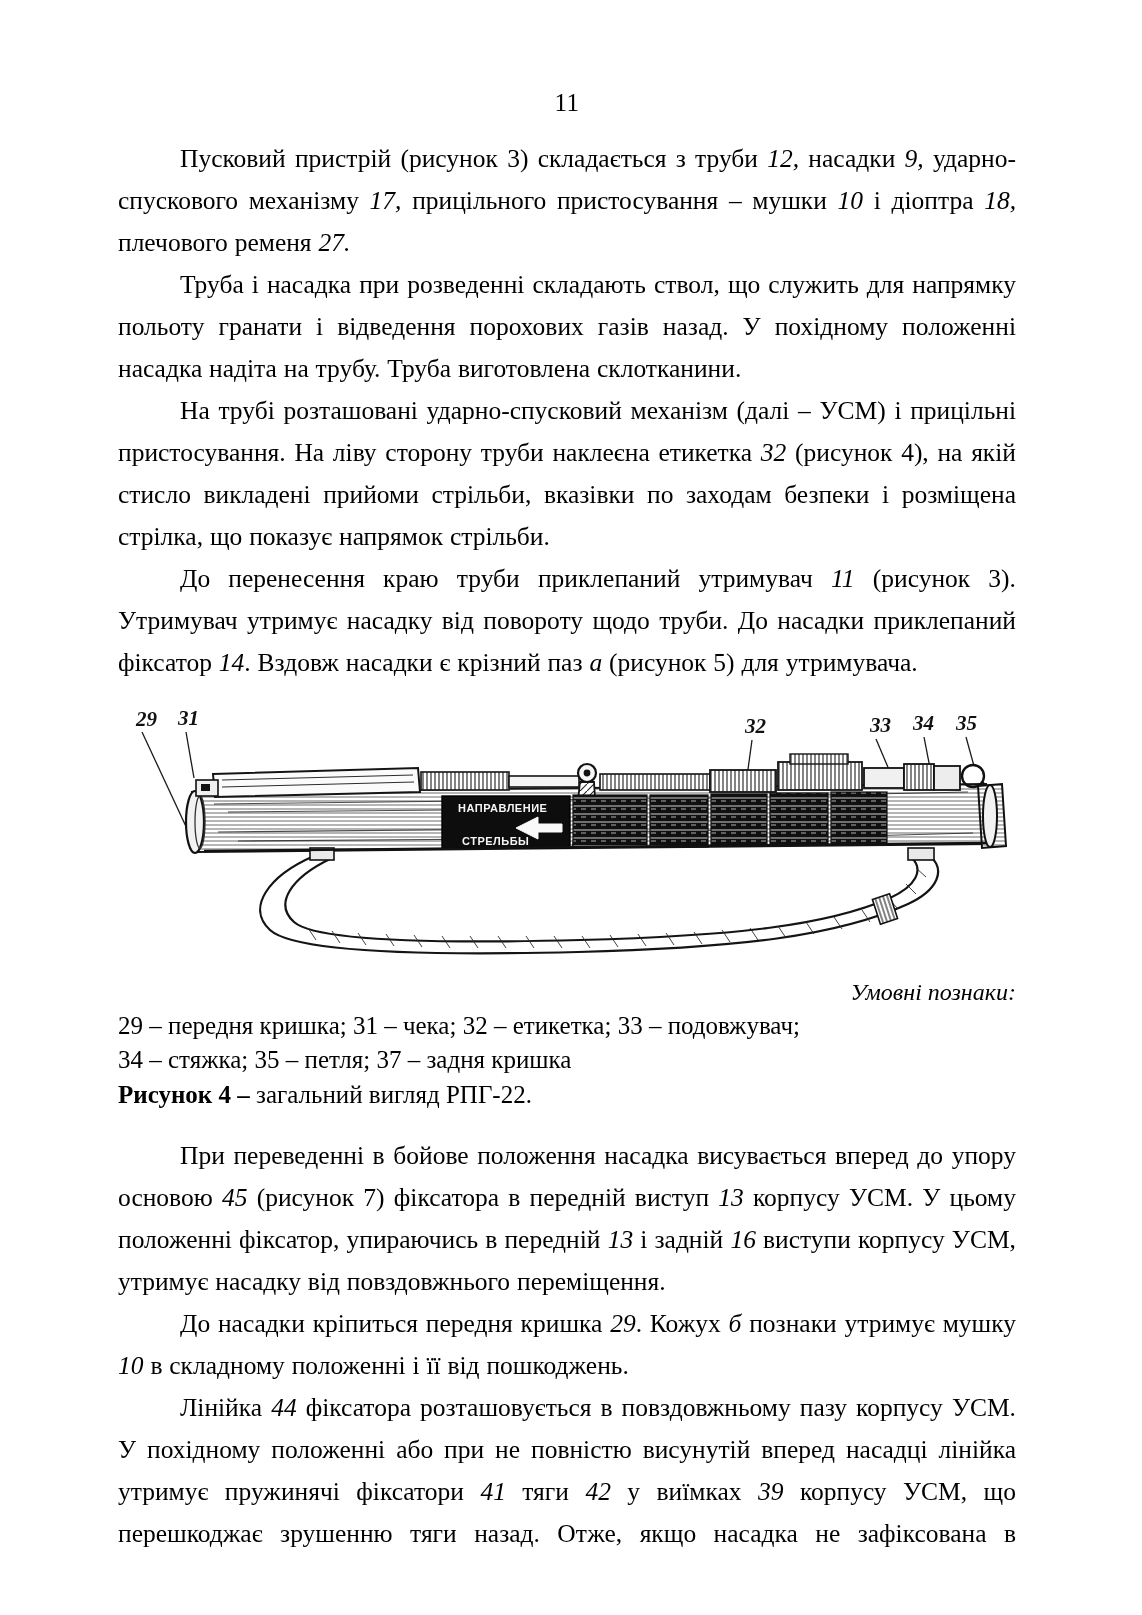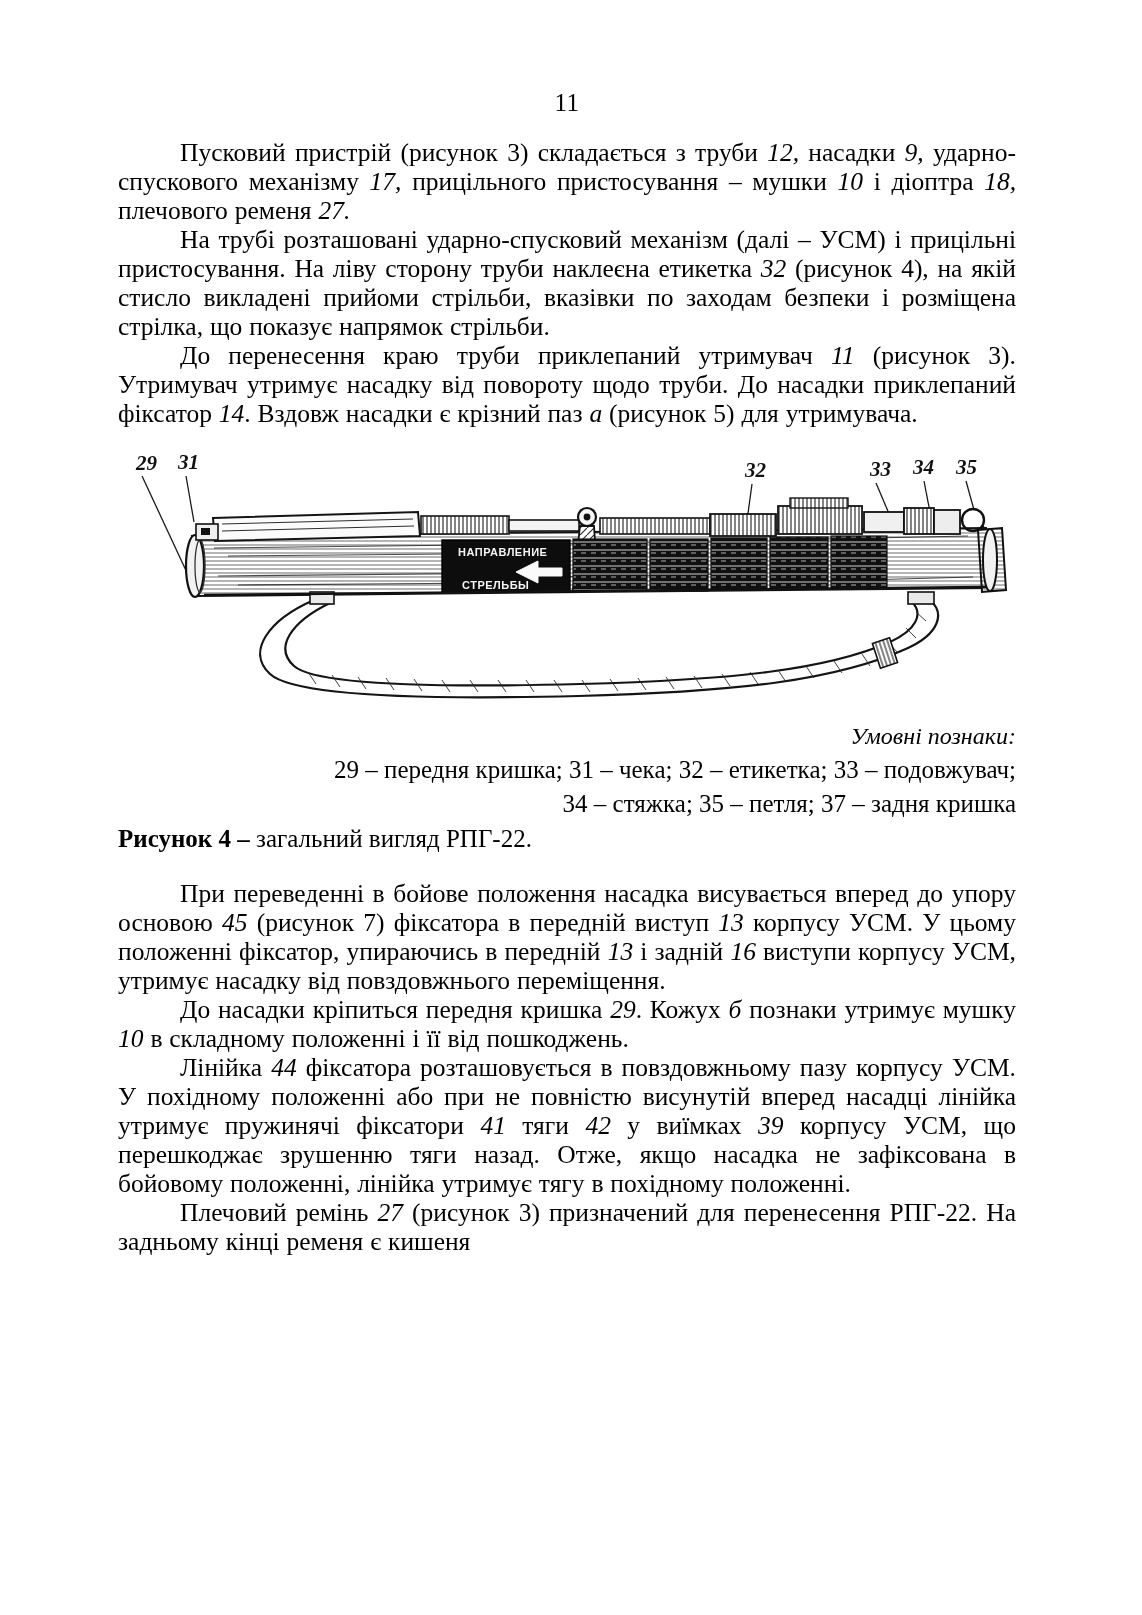--- a/index.html
+++ b/index.html
@@ -29,21 +29,21 @@
   .page-number {
     text-align: center;
     font-size: 25px;
     line-height: 30px;
     margin: 0 0 20px 0;
     letter-spacing: .5px;
   }
   p.body-par {
     margin: 0;
     font-size: 25.5px;
-    line-height: 29px;
+    line-height: 42px;
     text-align: justify;
     text-indent: 62px;
     hyphens: none;
     word-spacing: .5px;
   }
   p.body-par i, .ital {
     font-style: italic;
   }
   .fig-block {
     margin-top: 16px;
@@ -66,21 +66,21 @@
     margin-top: 6px;
   }
   .cap-legend-title {
     text-align: right;
     font-style: italic;
     font-size: 24px;
     line-height: 33px;
     margin: 0;
   }
   .cap-line {
-    text-align: right;
+    text-align: left;
     font-size: 25px;
     line-height: 34px;
     margin: 0;
   }
   .cap-figname {
     font-size: 25px;
     line-height: 36px;
     margin: 0;
   }
   .cap-figname .bold {
@@ -92,20 +92,21 @@
 </style>
 </head>
 <body>
 
 <div class="page">
   <div class="content">
 
     <div class="page-number">11</div>
 
     <p class="body-par"><span>Пусковий пристрій (рисунок 3) складається з труби </span><i>12,</i><span> насадки </span><i>9,</i><span> ударно-спускового механізму </span><i>17,</i><span> прицільного пристосування – мушки </span><i>10</i><span> і діоптра </span><i>18,</i><span> плечового ременя </span><i>27.</i></p>
+    <p class="body-par"><span>Труба і насадка при розведенні складають ствол, що служить для напрямку польоту гранати і відведення порохових газів назад. У похідному положенні насадка надіта на трубу. Труба виготовлена  склотканини.</span></p>
     <p class="body-par"><span>На трубі розташовані ударно-спусковий механізм (далі – УСМ) і прицільні пристосування. На ліву сторону труби наклеєна етикетка </span><i>32</i><span> (рисунок 4), на якій стисло викладені прийоми стрільби, вказівки по заходам безпеки і розміщена стрілка, що показує напрямок стрільби.</span></p>
     <p class="body-par"><span>До перенесення краю труби приклепаний утримувач </span><i>11</i><span> (рисунок 3). Утримувач утримує насадку від повороту щодо труби. До насадки приклепаний фіксатор </span><i>14</i><span>. Вздовж насадки є крізний паз </span><i>а</i><span> (рисунок 5) для утримувача.</span></p>
 
     <div class="fig-block">
 
       <div class="figure">
         <svg class="fig-svg" viewBox="0 0 898 270" xmlns="http://www.w3.org/2000/svg">
           <defs>
             <pattern id="hatchH" width="6" height="4" patternUnits="userSpaceOnUse">
               <rect width="6" height="4" fill="#ffffff"></rect>

